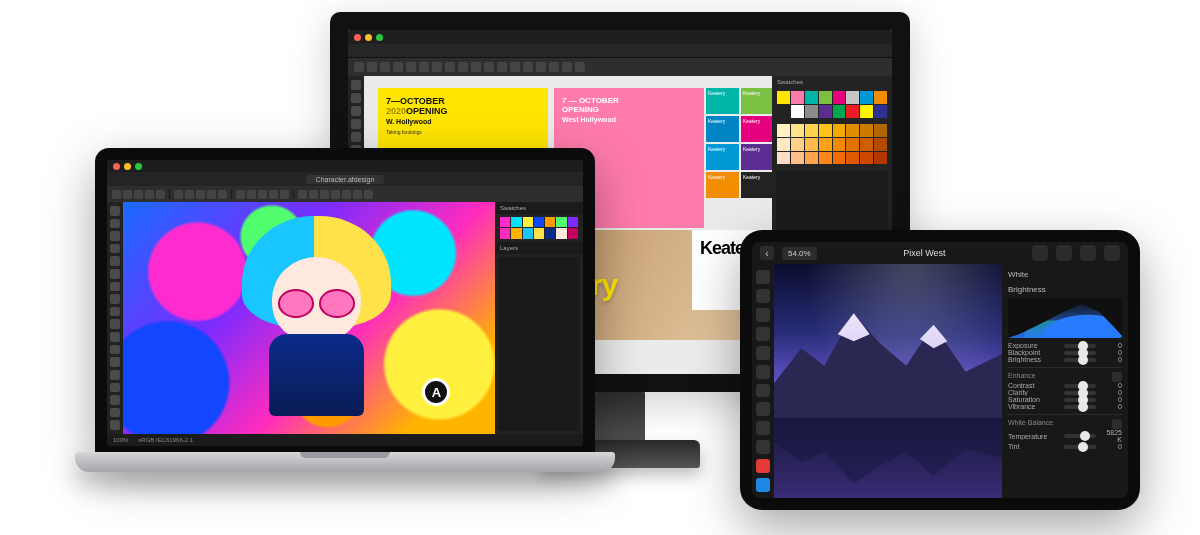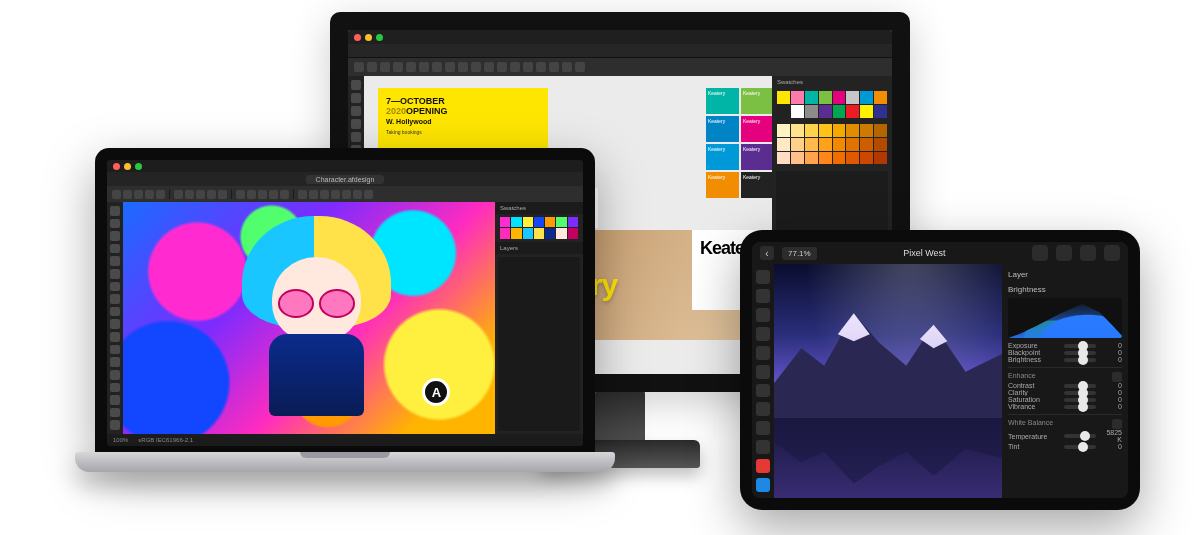--- a/index.html
+++ b/index.html
@@ -317,20 +317,25 @@
           </div>
         <div class="mon-canvas">
           <div class="poster-yellow">
             <div class="line1"><span>7</span><span class="dash">—</span><span>OCTOBER</span></div>
             <div class="line2"><span class="y20">2020</span><span>OPENING</span></div>
             <div class="line3">W. Hollywood</div>
             <div class="tag">Taking bookings</div>
           </div>
           <div class="keatery-strip">
             <span class="brand">Keatery</span>
+          </div>
+          <div class="pink-block">
+            <div class="line1">7 — OCTOBER</div>
+            <div class="line2">OPENING</div>
+            <div class="line3">West Hollywood</div>
           </div>
           <div class="swatch-col" id="mon-swatch-col">
               <div class="c" style="background: rgb(0, 181, 165);">Keatery</div>
               <div class="c" style="background: rgb(123, 192, 67);">Keatery</div>
               <div class="c" style="background: rgb(0, 132, 198);">Keatery</div>
               <div class="c" style="background: rgb(229, 0, 126);">Keatery</div>
               <div class="c" style="background: rgb(0, 153, 216);">Keatery</div>
               <div class="c" style="background: rgb(91, 45, 144);">Keatery</div>
               <div class="c" style="background: rgb(242, 140, 0);">Keatery</div>
               <div class="c" style="background: rgb(34, 34, 34);">Keatery</div>
@@ -501,21 +506,21 @@
     </div>
     <div class="laptop-base"></div>
   </div>
 
   <div class="tablet">
     <div class="tablet-screen">
       <div class="tab-top">
         <div class="back">
             <span>‹</span>
           </div>
-        <div class="zoom"><span>77.1%</span></div>
+        <div class="zoom"><span>54.0%</span></div>
         <div class="spacer"></div>
         <div class="title">Pixel West</div>
         <div class="spacer"></div>
         <div class="ibtn"></div>
         <div class="ibtn"></div>
         <div class="ibtn"></div>
         <div class="ibtn"></div>
       </div>
       <div class="tab-body">
         <div class="tab-left-tools" id="tab-left">
@@ -534,21 +539,21 @@
           </div>
         <div class="tab-canvas">
           <div class="mtn-sky"></div>
           <div class="mtn"></div>
           <div class="mtn-snow"></div>
           <div class="mtn-snow2"></div>
           <div class="lake"></div>
           <div class="lake-reflect"></div>
         </div>
         <div class="tab-right">
-          <div class="section-title">Layer</div>
+          <div class="section-title">White</div>
           <div class="section-title">Brightness</div>
           <div class="histogram">
               <div class="curve"></div>
             </div>
           <div id="tab-sliders">
               <div class="slider-row">
                 <div class="lbl">Exposure</div>
                 <div class="track">
                   <div class="knob" style="left: 45%;"></div>
                 </div>

